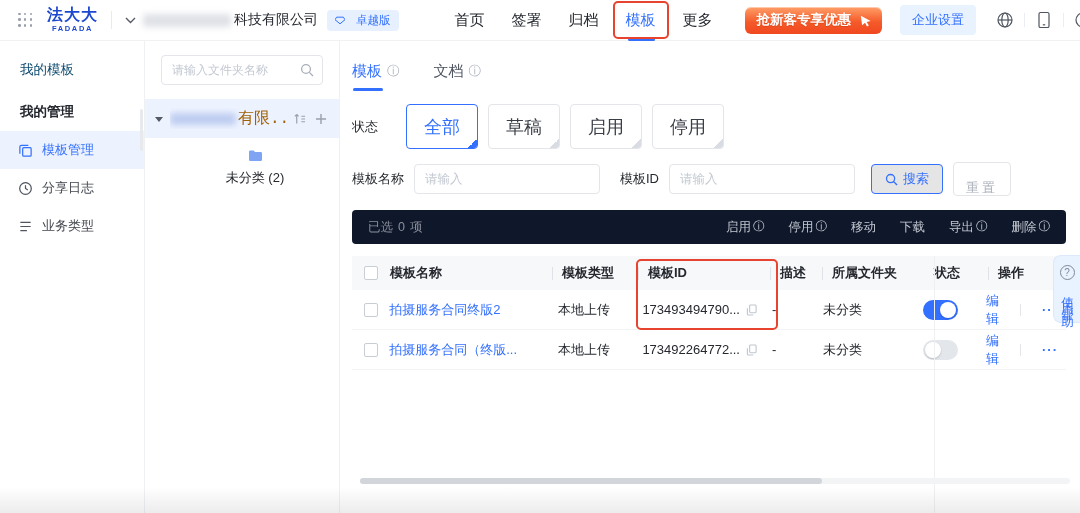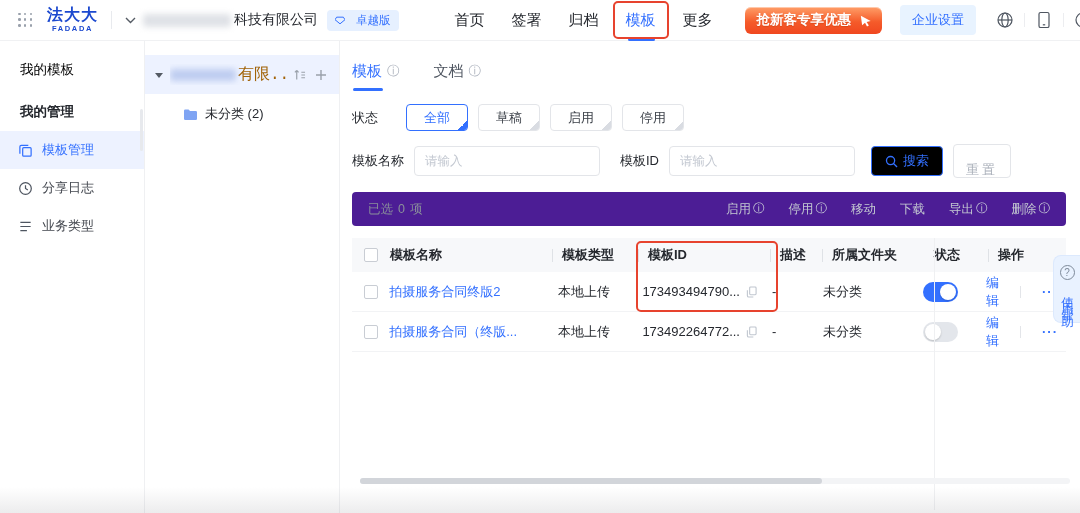--- a/index.html
+++ b/index.html
@@ -30,67 +30,67 @@
   .ent-btn { margin-left:18px; background:#E8F3FF; color:#3370FF; font-size:13px; border:none; border-radius:4px; padding:6px 12px; cursor:pointer; flex-shrink:0; }
   .icon-group { display:flex; align-items:center; margin-left:10px; flex-shrink:0; }
   .nav-ico { width:22px; height:22px; display:flex; align-items:center; justify-content:center; margin:0 8px; cursor:pointer; position:relative; }
   .ico-div { width:1px; height:14px; background:#ECEDF0; }
 
   
   .app-body { display:flex; height:472px; position:relative; }
 
   
   .sidebar { width:145px; border-right:1px solid #EFF0F2; padding-top:8px; position:relative; flex-shrink:0; }
-  .side-top { padding:12px 20px; font-size:13.5px; color:#000000; cursor:pointer; }
+  .side-top { padding:12px 20px; font-size:13.5px; color:#0c4a6e; cursor:pointer; }
   .side-section { padding:12px 20px 10px; font-size:13.5px; font-weight:700; color:#25282E; }
   .side-item { display:flex; align-items:center; gap:9px; padding:10px 18px; font-size:13px; color:#42464E; cursor:pointer; }
   .side-item.active { background:#EDF2FF; color:#3370FF; }
   .side-scroll { position:absolute; right:1px; top:68px; width:3px; height:42px; background:#E7E9ED; border-radius:2px; }
 
   
   .folders { width:195px; border-right:1px solid #EFF0F2; padding-top:14px; flex-shrink:0; }
   .folder-search { margin:0 16px 14px; position:relative; }
   .folder-search input { width:100%; height:30px; border:1px solid #E3E5E9; border-radius:4px; padding:0 28px 0 10px; font-size:12px; color:#25282E; outline:none; }
   input::placeholder { color:#C3C8D1; }
   .folder-search .mag { position:absolute; right:9px; top:8px; }
   .tree-root { display:flex; align-items:center; background:#EDF2FF; padding:9px 12px 9px 10px; gap:7px; cursor:pointer; }
   .caret { width:0; height:0; border-top:5px solid #555B64; border-left:4px solid transparent; border-right:4px solid transparent; margin-top:2px; flex-shrink:0; }
   .root-label { display:flex; align-items:center; color:#a16207; font-size:16px; flex:1; min-width:0; white-space:nowrap; overflow:hidden;font-family:Liberation Mono, monospace; }
   .blur-chip2 { display:inline-block; width:66px; height:12px; background:#9FB4E6; filter:blur(3px); opacity:.6; border-radius:2px; margin-right:2px; flex-shrink:0; }
   .root-icons { display:flex; gap:9px; align-items:center; flex-shrink:0; }
-  .tree-child { display:flex; align-items:center; gap:7px; padding:11px 12px 11px 38px; font-size:13px; color:#25282E; cursor:pointer; }
+  .tree-child { display:flex; align-items:center; gap:7px; padding:11px 12px 11px 38px; font-size:13px; color:#25282E; cursor:pointer;flex-direction:column; }
 
   
   .main { flex:1; position:relative; padding-left:12px; min-width:0; }
   .main-head { display:flex; align-items:center; height:44px; margin-top:8px; padding-right:14px; }
   .tabs { display:flex; align-items:center; gap:34px; }
   .tab { display:flex; align-items:center; gap:5px; font-size:15px; color:#4E5560; position:relative; cursor:pointer; }
   .tab.active { color:#3370FF; font-weight:500; }
   .tab.active::after { content:""; position:absolute; left:1px; bottom:-10px; width:30px; height:3px; border-radius:2px; background:#3370FF; }
   .info-i { font-size:12.5px; color:#ACB2BD; font-style:normal; line-height:1; }
   .head-btns { margin-left:auto; display:flex; gap:12px; }
   .btn-plain { height:32px; padding:0 14px; background:#fff; border:1px solid #DEE0E5; border-radius:4px; font-size:13px; color:#25282E; cursor:pointer; }
   .btn-primary { height:32px; padding:0 16px; background:#3370FF; border:none; border-radius:4px; font-size:13px; color:#fff; display:flex; align-items:center; gap:6px; cursor:pointer; }
   .plus-glyph { font-size:15px; line-height:1; }
 
   .filter-row { display:flex; align-items:center; margin-top:11px; font-size:13px; color:#25282E; }
   .filter-label { margin-right:28px; }
-  .chip { position:relative; height:27px; padding:0 17px; display:flex; align-items:center; border:1px solid #E3E5E9; border-radius:4px; background:#fff; font-size:13px; color:#3A3F47; overflow:hidden; cursor:pointer; margin-right:10px; }
+  .chip { position:relative; height:45px; padding:0 17px; display:flex; align-items:center; border:1px solid #E3E5E9; border-radius:4px; background:#fff; font-size:18px; color:#3A3F47; overflow:hidden; cursor:pointer; margin-right:10px; }
   .chip .fold { position:absolute; right:0; bottom:0; width:9px; height:9px; background:linear-gradient(135deg,transparent 50%,#D9DCE2 50%); }
   .chip.active { border-color:#3370FF; color:#3370FF; }
   .chip.active .fold { background:linear-gradient(135deg,transparent 50%,#3370FF 50%); }
 
   .search-row { display:flex; align-items:center; margin-top:13px; font-size:13px; color:#25282E; }
   .search-row .lbl { margin-right:10px; white-space:nowrap; }
   .inp { width:186px; height:30px; border:1px solid #E3E5E9; border-radius:4px; padding:0 10px; font-size:12.5px; outline:none; color:#25282E; }
   .lbl2 { margin-left:20px; }
-  .btn-search { margin-left:16px; height:30px; padding:4px 13px; border:1px solid #3370FF; color:#3370FF; background:#000000; border-radius:4px; font-size:13px; display:flex; align-items:center; gap:5px; cursor:pointer; }
+  .btn-search { margin-left:16px; height:30px; padding:4px 13px; border:1px solid #3370FF; color:#3370FF; background:#e5e5e5; border-radius:4px; font-size:13px; display:flex; align-items:center; gap:5px; cursor:pointer; }
   .btn-reset { margin-left:10px; height:30px; padding:16px 12px; border:1px solid #E3E5E9; color:#A9AFB9; background:#fff; border-radius:4px; font-size:13px; letter-spacing:3px; cursor:pointer; }
 
-  .batch-bar { margin-top:14px; margin-right:14px; height:34px; background:#4c1d95; border-radius:4px; display:flex; align-items:center; padding:0 16px; font-size:12.5px; color:#8A909A; }
+  .batch-bar { margin-top:14px; margin-right:14px; height:34px; background:#0f172a; border-radius:4px; display:flex; align-items:center; padding:0 16px; font-size:12.5px; color:#8A909A; }
   .sel-info { display:flex; gap:5px; align-items:center; }
   .batch-acts { margin-left:auto; display:flex; gap:24px; align-items:center; color:#C3C8D1; }
   .batch-act { display:flex; align-items:center; gap:2px; cursor:not-allowed; }
   .batch-act .info-i { color:#CED3DB; font-size:11.5px; }
 
   
   .table { margin-top:12px; margin-right:14px; font-size:13px; position:relative; }
   .t-head { display:flex; align-items:center; height:34px; background:#F7F8FA; font-weight:700; color:#25282E; }
   .t-row { display:flex; align-items:center; height:40px; border-bottom:1px solid #F2F3F5; color:#25282E; background:#fff; }
   .cell { display:flex; align-items:center; position:relative; padding-right:8px; }
@@ -230,20 +230,27 @@
       <div class="side-item">
         <svg width="15" height="15" viewBox="0 0 16 16" fill="none" stroke="#4E5560" stroke-width="1.3">
             <path d="M2.5 3.5h11M2.5 8h11M2.5 12.5h7"></path>
           </svg>
         <span>业务类型</span>
       </div>
       <span class="side-scroll"></span>
     </aside>
 
     <aside class="folders">
+      <div class="folder-search">
+        <input placeholder="请输入文件夹名称" style="">
+        <svg class="mag" width="14" height="14" viewBox="0 0 14 14" fill="none" stroke="#A9AFB9" stroke-width="1.3">
+            <circle cx="6" cy="6" r="4.4"></circle>
+            <path d="M9.4 9.4L13 13"></path>
+          </svg>
+      </div>
       <div class="tree-root">
         <span class="caret"></span>
         <span class="root-label">
           <span class="blur-chip2"></span>
           <span>有限...</span>
         </span>
         <span class="root-icons">
           <svg width="13" height="12" viewBox="0 0 14 13" fill="none" stroke="#9AA1AB" stroke-width="1.3">
               <path d="M4 1.5v10M4 1.5L2 3.7M4 1.5l2 2.2M9 3.5h4M9 6.5h4M9 9.5h4"></path>
             </svg>

